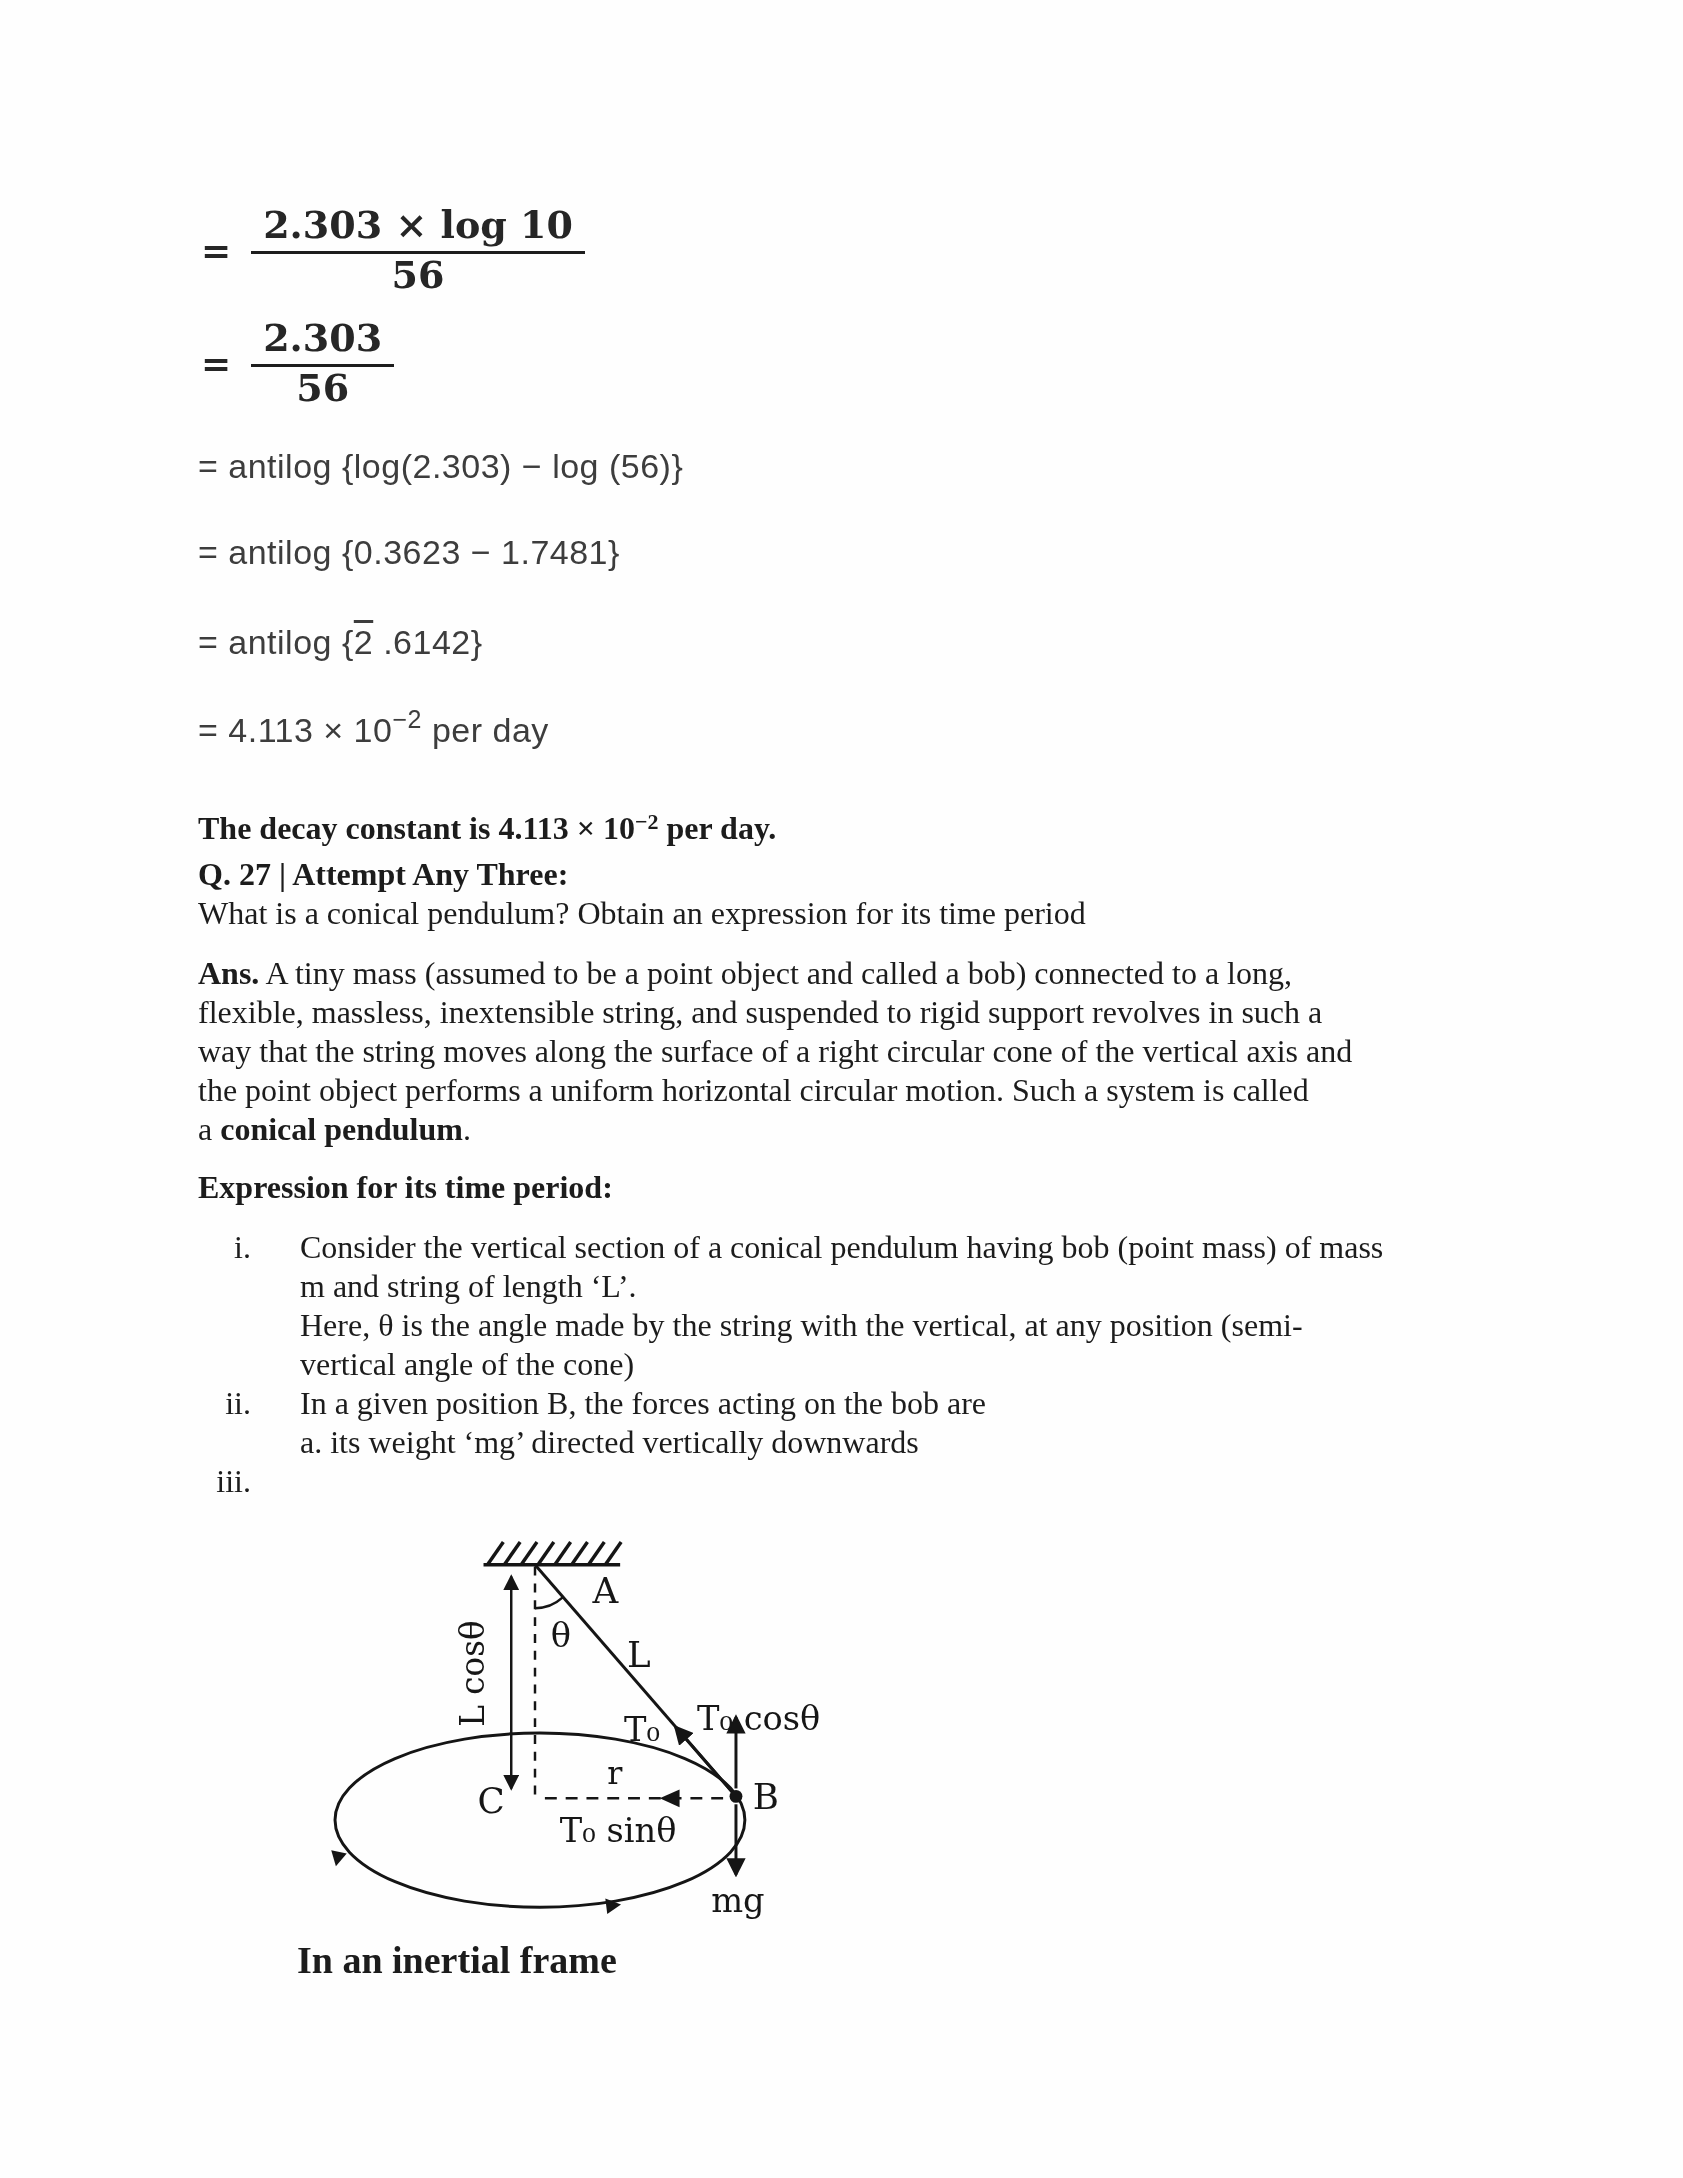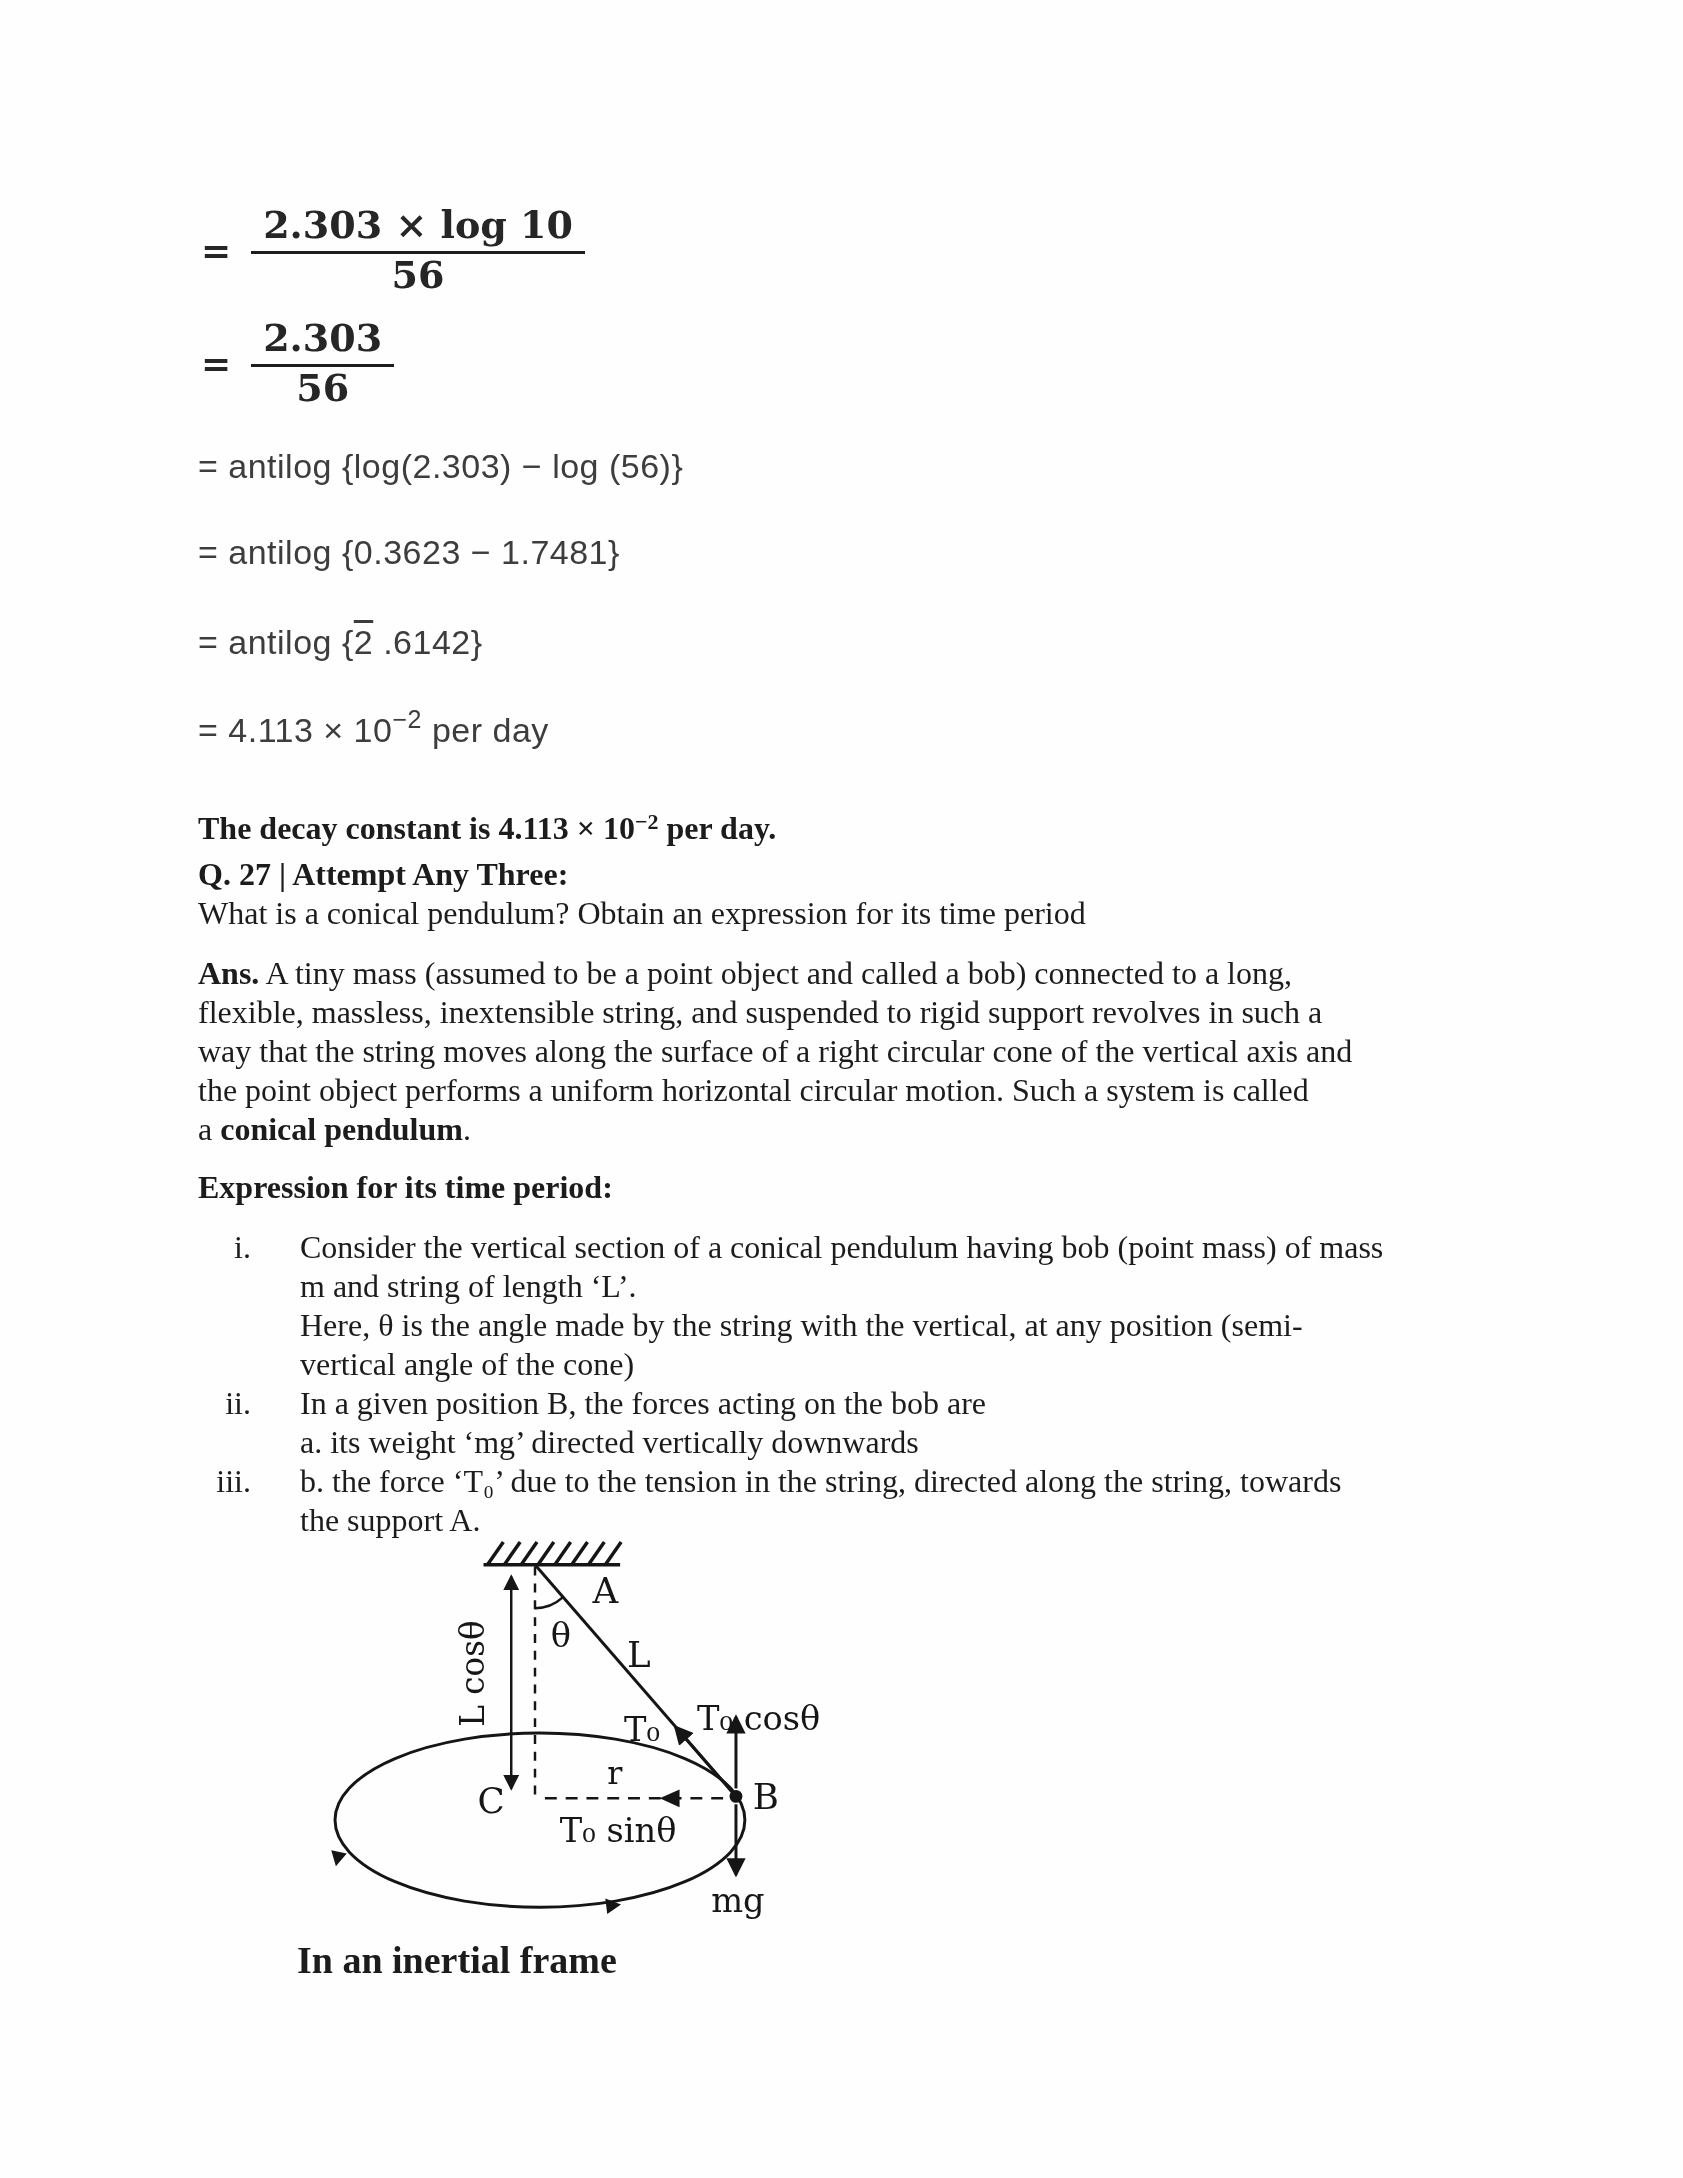--- a/index.html
+++ b/index.html
@@ -108,24 +108,20 @@
     </div>
     <div class="list-item">
       <span class="numeral">ii.</span>
       <span class="item-lines">
         <div>In a given position B, the forces acting on the bob are</div>
         <div>a. its weight ‘mg’ directed vertically downwards</div>
       </span>
     </div>
     <div class="list-item">
       <span class="numeral">iii.</span>
-      <span class="item-lines">
-        <div>b. the force ‘T₀’ due to the tension in the string, directed along the string, towards</div>
-        <div>the support A.</div>
-      </span>
     </div>
   </div>
 
   <svg class="diagram" width="515" height="396" viewBox="0 0 520 400">
     <defs>
       <marker id="ah" viewBox="0 0 10 10" refX="8.5" refY="5" markerWidth="6.5" markerHeight="6.5" orient="auto-start-reverse">
         <path d="M0,0 L10,5 L0,10 z" fill="#151515"></path>
       </marker>
     </defs>
 

